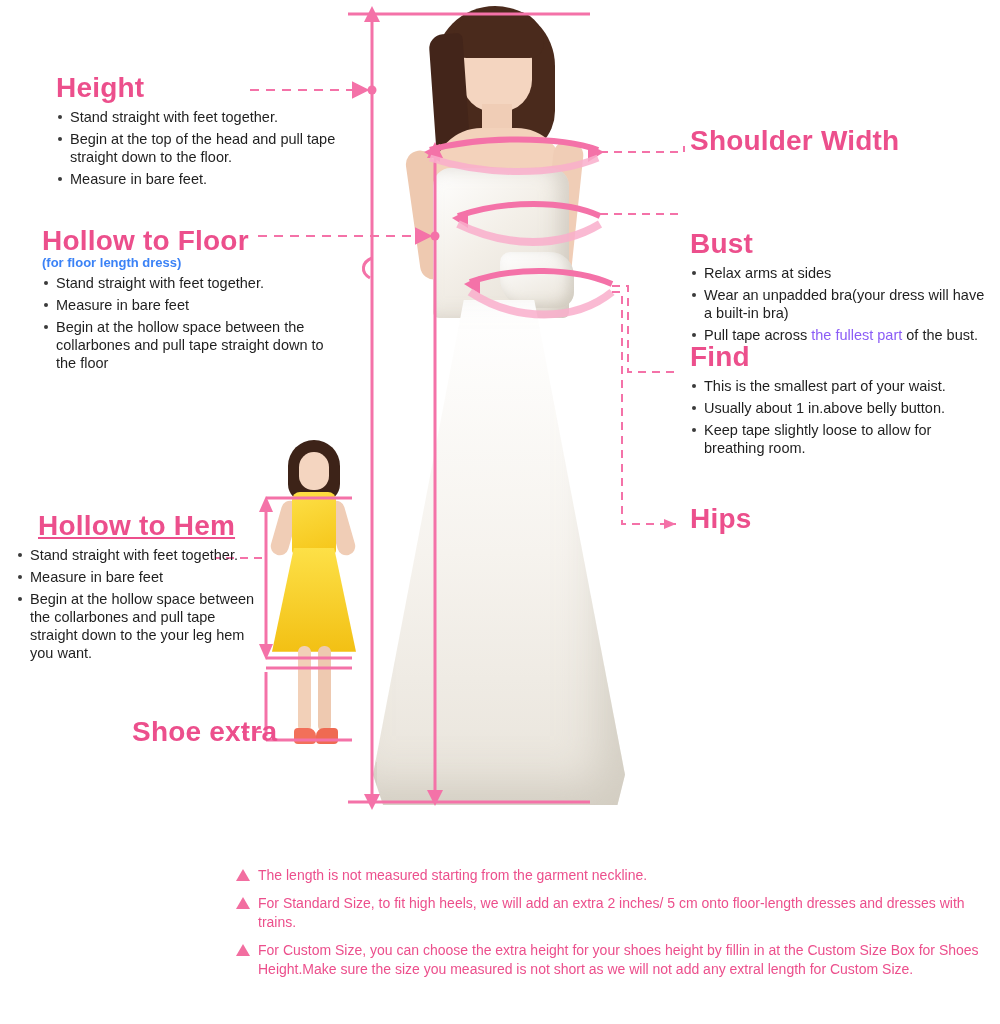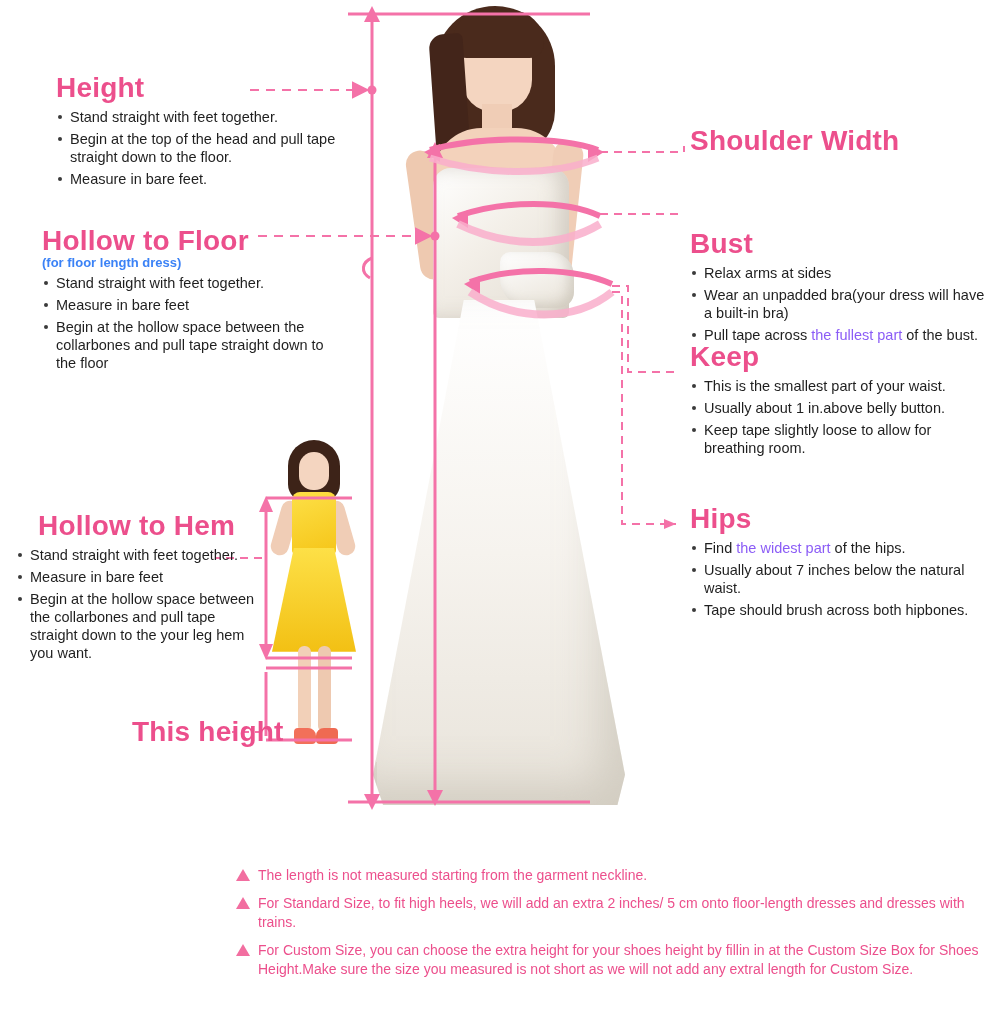--- a/index.html
+++ b/index.html
@@ -265,61 +265,56 @@
     <div class="hdr">Hollow to Floor</div>
     <div class="sub">(for floor length dress)</div>
     <ul class="items">
       <li>Stand straight with feet together.</li>
       <li>Measure in bare feet</li>
       <li>Begin at the hollow space between the collarbones and pull tape straight down to the floor</li>
     </ul>
   </div>
 
   <div class="blk" style="left:16px;top:510px;width:250px;">
-    <div class="hdr" style="margin-left:22px;">Hollow to Hem</div>
+    <div class="hdr" style="margin-left:22px;text-decoration:underline;">Hollow to Hem</div>
     <ul class="items">
       <li>Stand straight with feet together.</li>
       <li>Measure in bare feet</li>
       <li>Begin at the hollow space between the collarbones and pull tape straight down to the your leg hem  you want.</li>
     </ul>
   </div>
 
   <div class="blk" style="left:132px;top:716px;">
-    <div class="hdr">This height</div>
+    <div class="hdr">Shoe extra</div>
   </div>
 
   <div class="blk" style="left:690px;top:125px;width:306px;">
     <div class="hdr">Shoulder Width</div>
   </div>
 
   <div class="blk" style="left:690px;top:190px;width:306px;margin-top:38px;">
     <div class="hdr">Bust</div>
     <ul class="items">
       <li>Relax arms at sides</li>
       <li>Wear an unpadded bra(your dress will have a built-in bra)</li>
       <li>Pull tape across <span class="pink">the fullest part</span> of the bust.</li>
     </ul>
   </div>
 
   <div class="blk" style="left:690px;top:341px;width:300px;">
-    <div class="hdr">Keep</div>
+    <div class="hdr">Find</div>
     <ul class="items">
       <li>This is the smallest part of your waist.</li>
       <li>Usually about 1 in.above belly button.</li>
       <li>Keep tape slightly loose to allow for breathing room.</li>
     </ul>
   </div>
 
   <div class="blk" style="left:690px;top:503px;width:300px;">
     <div class="hdr">Hips</div>
-    <ul class="items">
-      <li>Find <span class="pink">the widest part</span> of the hips.</li>
-      <li>Usually about 7 inches below the natural waist.</li>
-      <li>Tape should brush across both hipbones.</li>
-    </ul>
   </div>
 
   <div id="notes">
     <div class="note">
       <span class="tri"></span>
       <span>The length is not measured starting from the garment neckline.</span>
     </div>
     <div class="note">
       <span class="tri"></span>
       <span>For Standard Size, to fit high heels, we will add an extra 2 inches/ 5  cm onto floor-length dresses and dresses with trains.</span>

